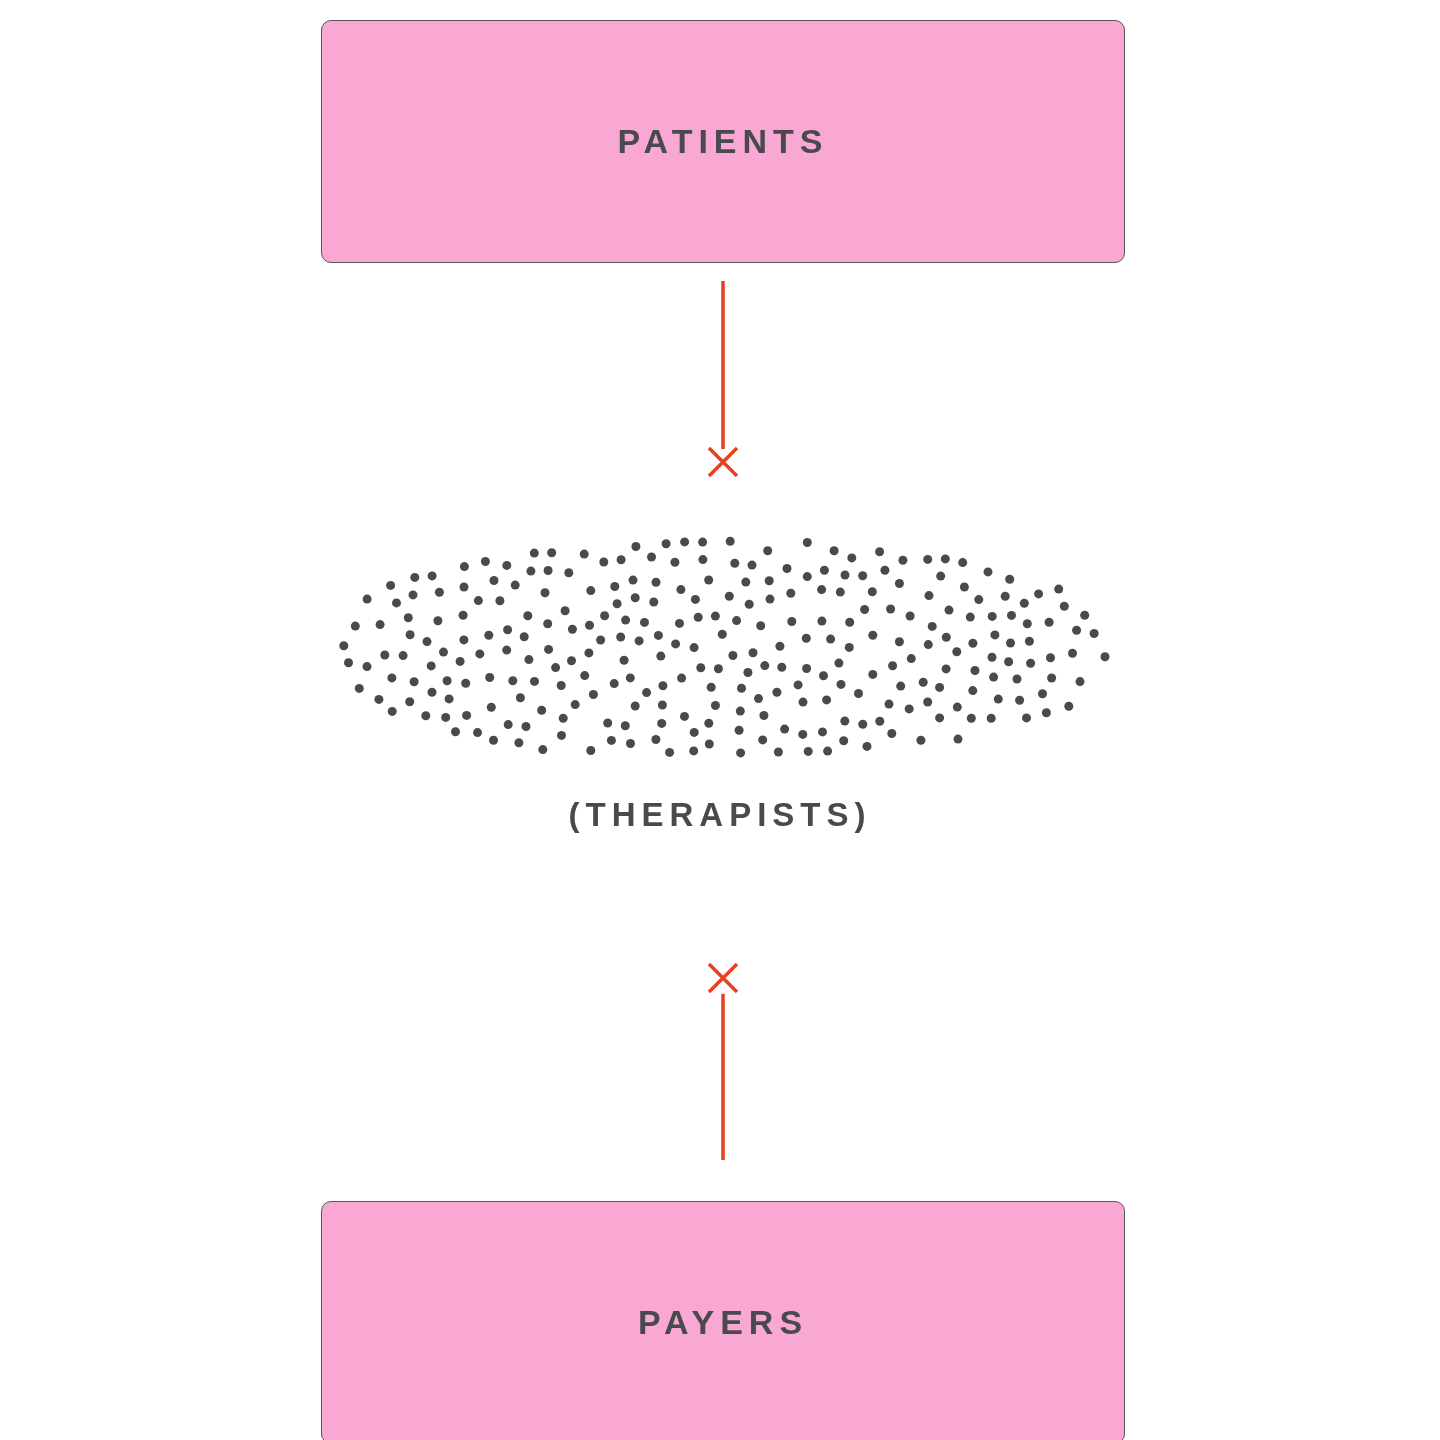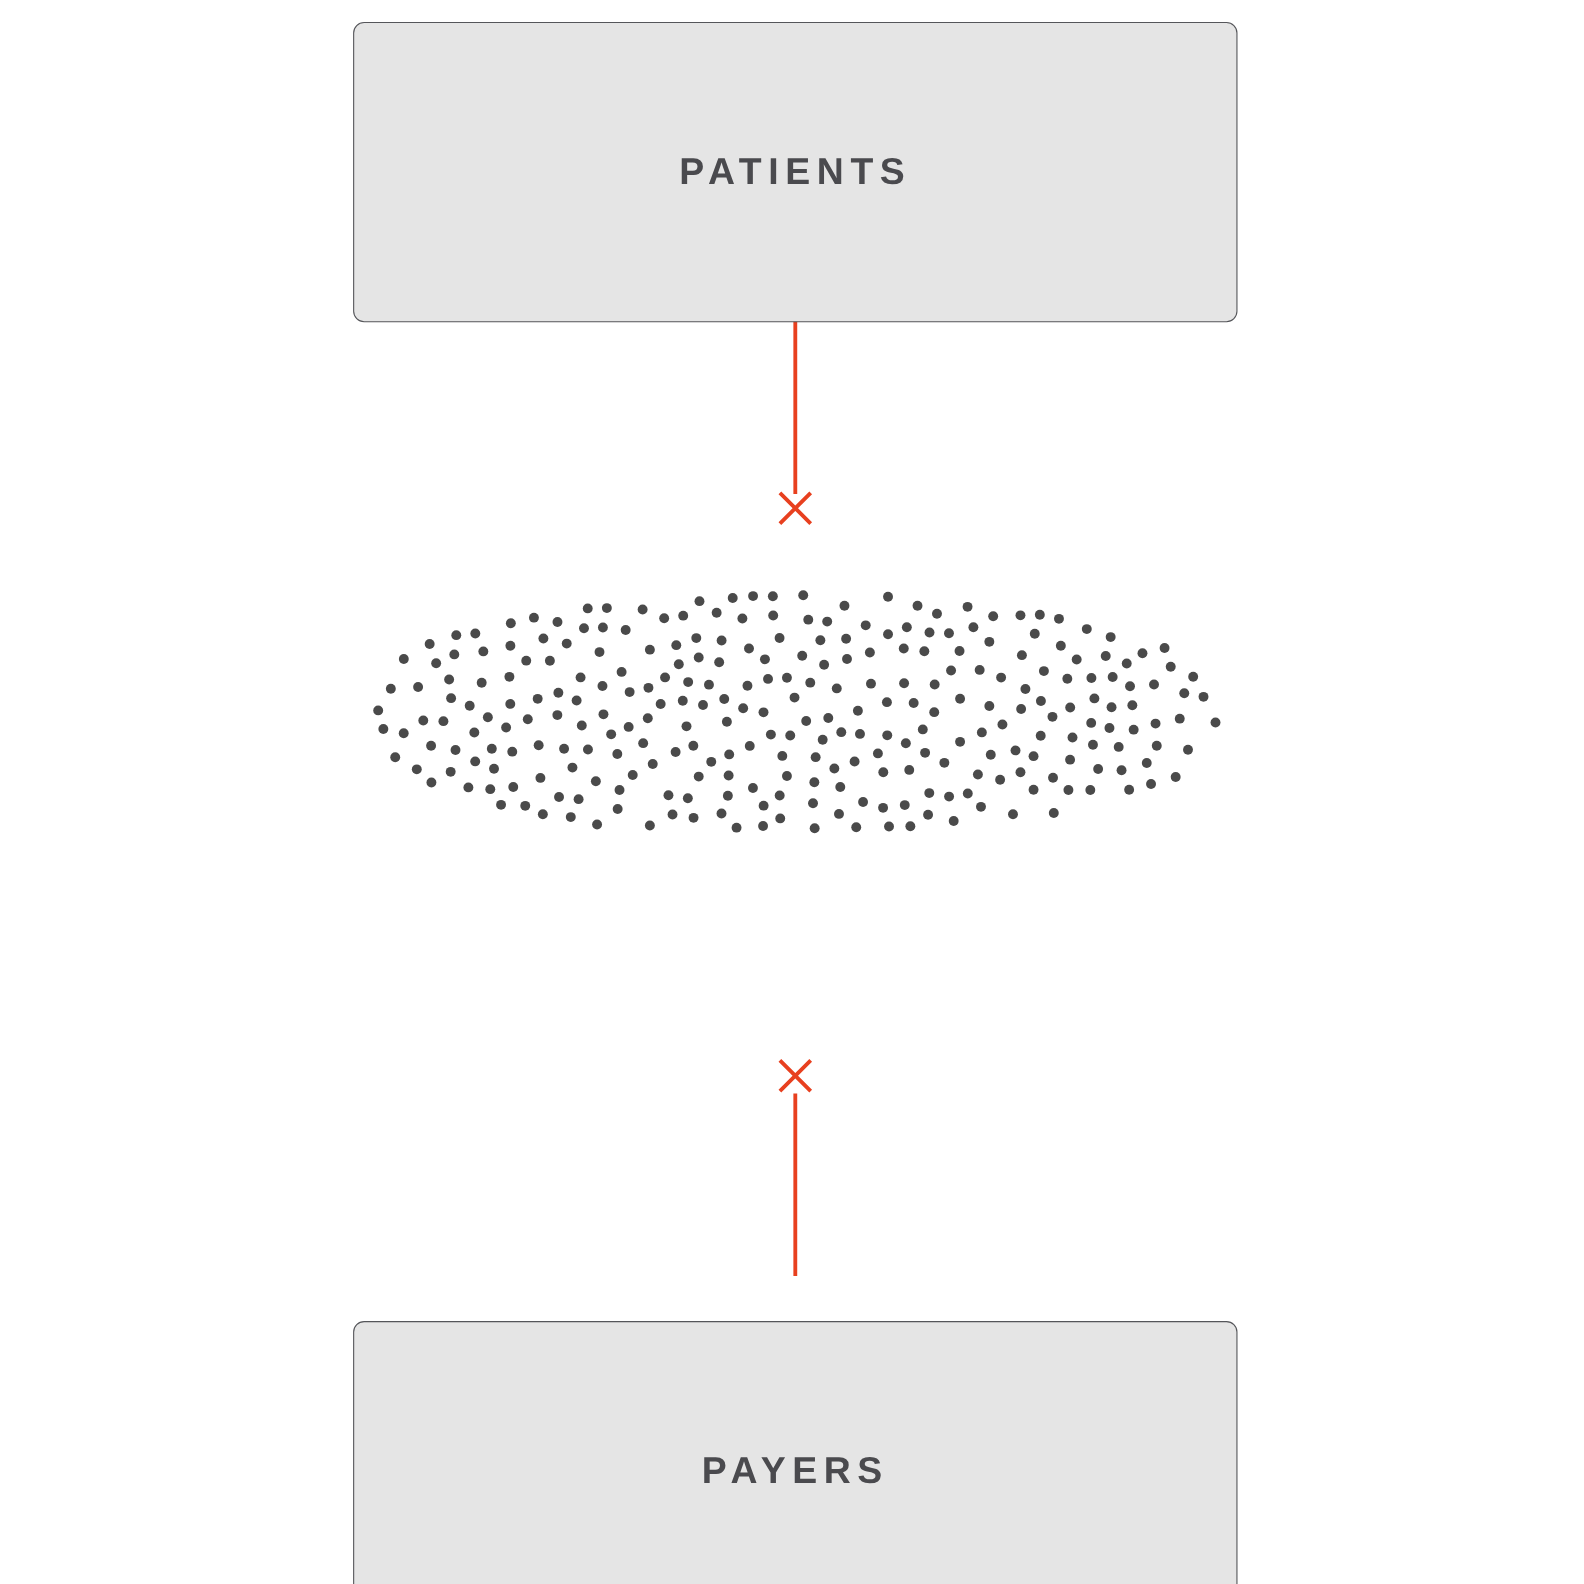--- a/index.html
+++ b/index.html
@@ -14,24 +14,24 @@
     width:1440px;height:1440px;
     background:#ffffff;
     font-family:"Liberation Sans", sans-serif;
     position:relative;
     overflow:hidden;
   }
   .box{
     position:absolute;
     left:321px;
     width:804px;
-    height:273px;
+    height:243px;
     border:1.5px solid var(--border-color);
     border-radius:10px;
-    background:#e5e5e5;
+    background:#f9a8d4;
     display:flex;
     align-items:center;
     justify-content:center;
   }
   .box-top{top:20px;}
   .box-bottom{top:1201px;text-align:center;}
   .box-label{
     font-size:34px;
     font-weight:700;
     letter-spacing:6px;
@@ -358,17 +358,18 @@
       <circle cx="798.1" cy="684.9" r="4.5"></circle>
       <circle cx="684.6" cy="541.9" r="4.5"></circle>
     </g>
 </svg>
 
 <div class="box box-top">
   <span class="box-label">PATIENTS</span>
 </div>
 
 <div class="mid-label">
+  <div>(THERAPISTS)</div>
 </div>
 
 <div class="box box-bottom">
   <span class="box-label">PAYERS</span>
 </div>
 
 </body></html>

